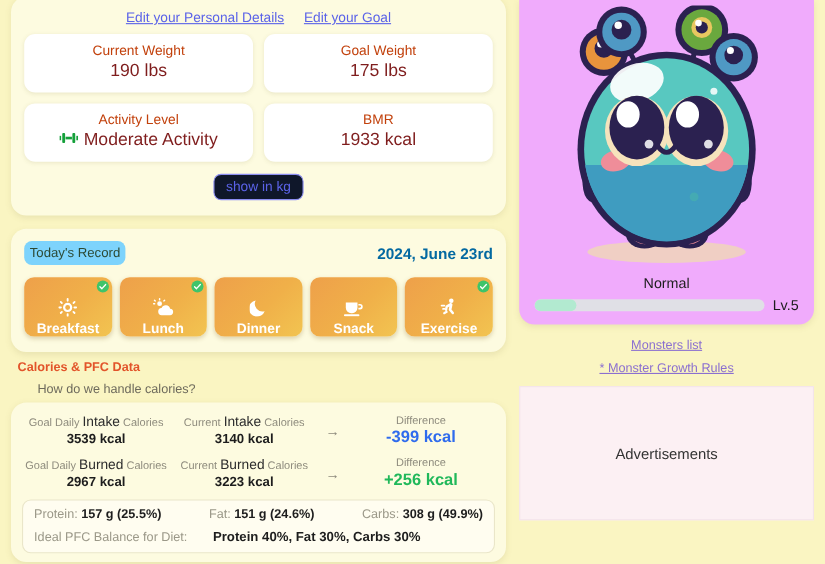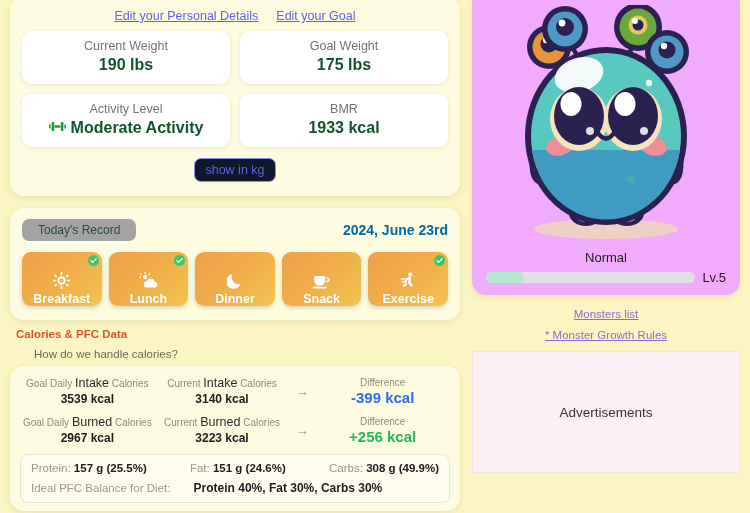--- a/index.html
+++ b/index.html
@@ -40,23 +40,23 @@
     display: grid; grid-template-columns: 1fr 1fr;
     gap: 10px;
   }
   .stat-card {
     background: #ffffff;
     border-radius: 10px;
     box-shadow: 0 1px 4px rgba(120,115,60,.14);
     padding: 8px 6px 10px;
     text-align: center;
   }
-  .stat-label { font-size: 12.5px; color: #737373; margin-bottom: 3px; }
+  .stat-label { font-size: 12.5px; color: #c2410c; margin-bottom: 3px; }
   .stat-value {
-    font-size: 16px; font-weight: bold; color: #14532d;
+    font-size: 16px; font-weight: normal; color: #7f1d1d;
     display: flex; align-items: flex-end; justify-content: center; gap: 5px;
   }
   .dumbbell { flex: none; }
   .unit-toggle-wrap { display: flex; justify-content: center; margin-top: 11px; }
   .unit-toggle {
     background: #0f172a;
     border: 1px solid #8b8df0;
     color: #5b63e8;
     border-radius: 7px;
     font-size: 12.5px;
@@ -65,23 +65,23 @@
     font-family: "Liberation Sans", sans-serif;
   }
 
   
   .record-panel { padding: 11px 12px 14px; margin-top: 12px; }
   .record-head {
     display: flex; align-items: center; justify-content: space-between;
     margin-bottom: 11px;
   }
   .record-badge {
-    background: #a3a3a3; color: #2c4a35;
+    background: #7dd3fc; color: #2c4a35;
     border-radius: 7px; font-size: 12px;
-    padding: 4px 16px;
+    padding: 4px 5px;
   }
   .record-date { font-size: 14px; font-weight: bold; color: #0369a1; }
   .meal-row { display: flex; gap: 7px; }
   .meal-card {
     position: relative;
     flex: 1;
     height: 54px;
     border-radius: 9px;
     background: linear-gradient(135deg,#eea04a 0%,#f0b049 55%,#f2c451 100%);
     box-shadow: 0 2px 4px rgba(130,100,30,.25);

